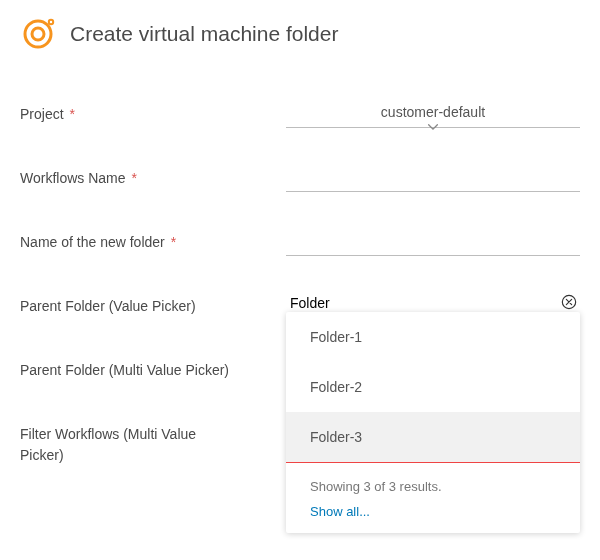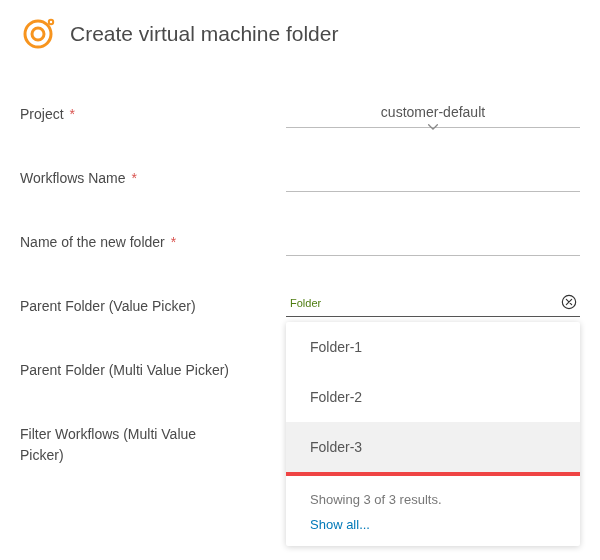--- a/index.html
+++ b/index.html
@@ -91,54 +91,54 @@
     .input-with-clear {
       display: flex;
       align-items: center;
       border-bottom: 1px solid #555;
       padding: 6px 2px 4px 4px;
     }
     .input-with-clear input {
       border: none;
       outline: none;
       flex: 1;
-      font-size: 11px;
+      font-size: 14px;
       background: transparent;
-      color: #4d7c0f;
+      color: #000000;
     }
     .clear-btn {
       width: 18px;
       height: 18px;
       cursor: pointer;
       color: #333;
       display: flex;
       align-items: center;
       justify-content: center;
     }
     .dropdown {
       position: absolute;
-      top: 34px;
+      top: 24px;
       left: 0;
       right: 0;
       background: #fff;
       box-shadow: 0 1px 6px rgba(0,0,0,0.18);
       border-radius: 2px;
       z-index: 10;
     }
     .dropdown-item {
       padding: 17px 24px;
       font-size: 14px;
       color: #565656;
       cursor: pointer;
     }
     .dropdown-item.hover {
       background: #f1f1f1;
     }
     .dropdown-footer {
-      border-top: 4px solid #ef4444;
+      border-top: 1px solid #ef4444;
       padding: 16px 24px 14px;
     }
     .results-text {
       font-size: 13px;
       color: #777;
       margin-bottom: 10px;
     }
     .show-all {
       font-size: 13px;
       color: #0079b8;

